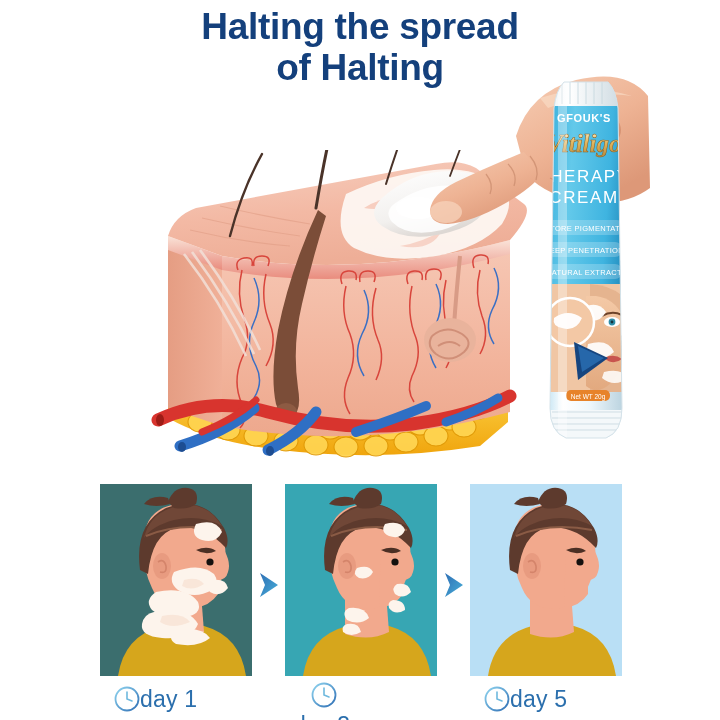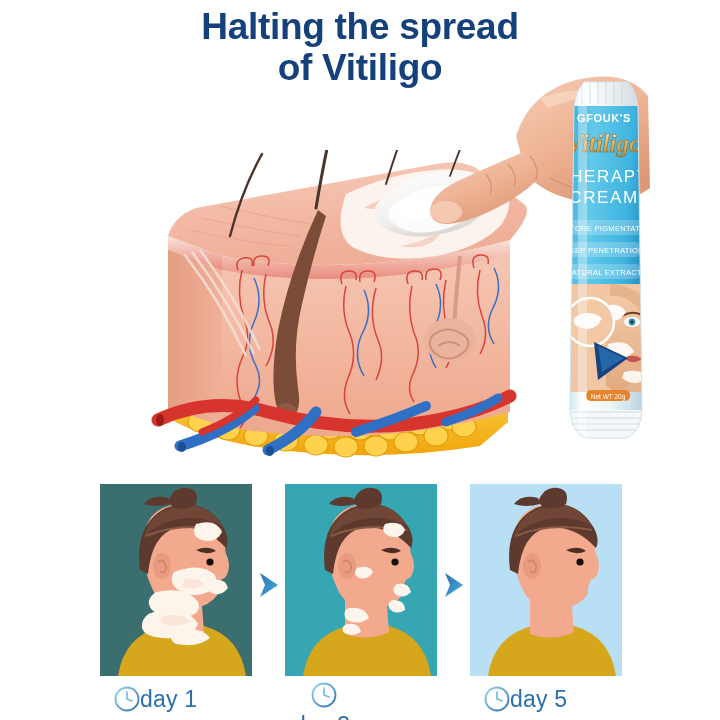--- a/index.html
+++ b/index.html
@@ -26,21 +26,21 @@
   .lead-copy {
     position:absolute; left:96px; top:98px; width:165px;
     font-size:20px; line-height:1.28; color:#1e4372;
   }
 
   
   .skin-scene { position:absolute; left:150px; top:150px; width:400px; height:330px; }
   .skin-scene svg { display:block; }
 
   
-  .tube-scene { position:absolute; left:532px; top:60px; width:140px; height:400px; }
+  .tube-scene { position:absolute; left:512px; top:60px; width:140px; height:400px; }
   .tube-scene svg { display:block; }
 
   
   .hand-scene { position:absolute; left:420px; top:70px; width:230px; height:180px; }
 
   
   .results { position:absolute; left:0; top:484px; width:720px; height:264px; }
   .panel-wrap {
     position:absolute; top:0; width:152px; height:192px;
   }
@@ -71,21 +71,21 @@
     margin-left:-4px;
   }
 </style>
 </head>
 <body>
 
 <div class="stage">
 
   <h1 class="headline">
     <span>Halting the spread</span>
-    <span class="l2">of Vitiligo</span>
+    <span class="l2">of Halting</span>
   </h1>
 
 
   <div class="skin-scene">
     <svg width="400" height="330" viewBox="0 0 400 330" xmlns="http://www.w3.org/2000/svg">
       <defs>
         <linearGradient id="epiTop" x1="0" y1="0" x2="0.3" y2="1">
           <stop offset="0%" stop-color="#f6cdbd"></stop>
           <stop offset="55%" stop-color="#f3b9a4"></stop>
           <stop offset="100%" stop-color="#eeae97"></stop>

